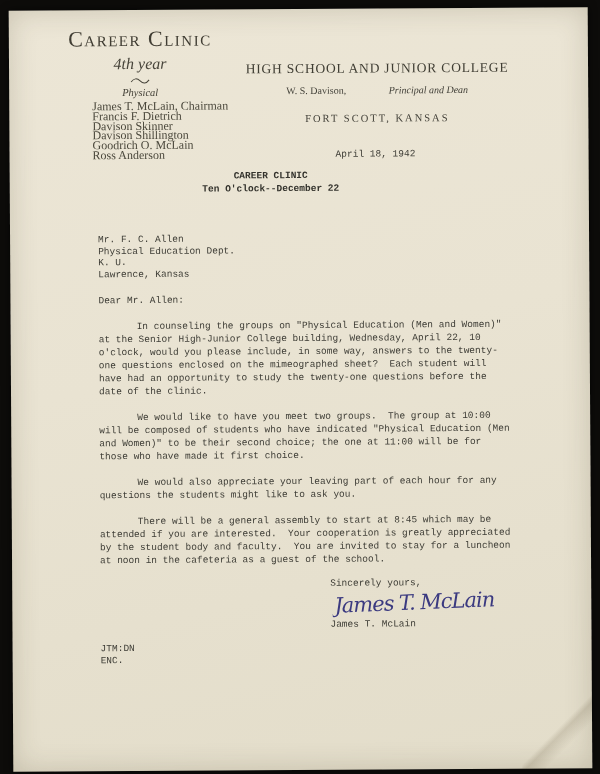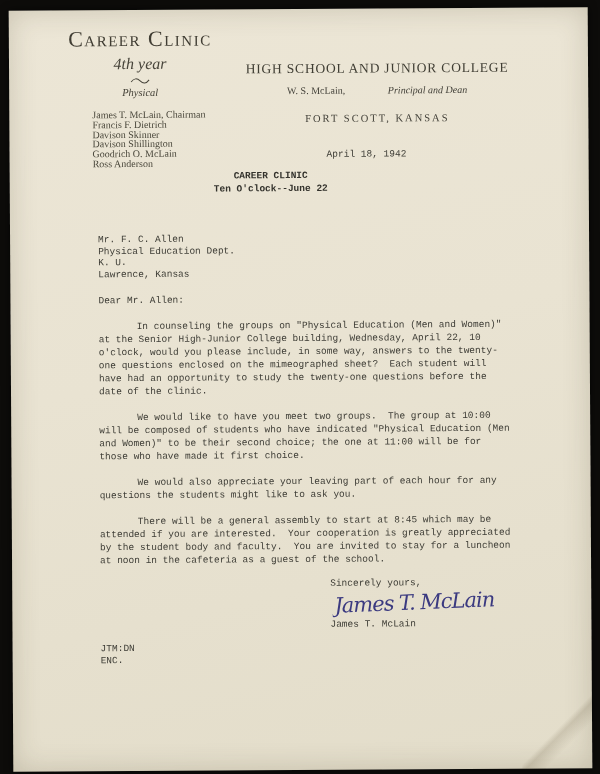--- a/index.html
+++ b/index.html
@@ -61,24 +61,24 @@
     margin-top: 3px;
     height: 8px;
     line-height: 8px;
   }
   .committee-heading {
     font-style: italic;
     font-size: 10.5px;
     margin-top: 3px;
   }
   .committee-list {
-    margin-top: 12px;
+    margin-top: 4px;
     text-align: left;
     padding-left: 27px;
-    font-size: 10px;
+    font-size: 12px;
     line-height: 9.8px;
     color: #4b483c;
     white-space: nowrap;
   }
   .lh-right {
     position: absolute;
     left: 224px;
     top: 52px;
     width: 288px;
     text-align: center;
@@ -103,21 +103,21 @@
 
   
   .tw {
     font-family: "Liberation Mono", "DejaVu Sans Mono", monospace;
     font-size: 9.5px;
     line-height: 13px;
     color: #3e3d36;
   }
   .date-line {
     position: absolute;
-    left: 317px;
+    left: 326px;
     top: 139px;
   }
   .event-block {
     position: absolute;
     left: 151px;
     top: 161px;
     width: 220px;
     text-align: center;
     font-weight: 700;
     color: #33322c;
@@ -183,31 +183,31 @@
       <div>Davison Skinner</div>
       <div>Davison Shillington</div>
       <div>Goodrich O. McLain</div>
       <div>Ross Anderson</div>
     </div>
   </div>
 
   <div class="lh-right">
     <div class="school-name">HIGH SCHOOL AND JUNIOR COLLEGE</div>
     <div class="principal-line">
-      <span>W. S. McLain,</span>
+      <span>W. S. Davison,</span>
       <span class="principal-title">Principal and Dean</span>
     </div>
     <div class="city-line">FORT SCOTT, KANSAS</div>
   </div>
 
   <div class="tw date-line">April 18, 1942</div>
 
   <div class="tw event-block">
     <div>CAREER CLINIC</div>
-    <div>Ten O'clock--June 22</div>
+    <div>Ten O'clock--December 22</div>
   </div>
 
   <div class="tw body-block">
     <div class="addr">
       <div class="addr-line">Mr. F. C. Allen</div>
       <div class="addr-line">Physical Education Dept.</div>
       <div class="addr-line">K. U.</div>
       <div class="addr-line">Lawrence, Kansas</div>
     </div>
     <div class="salutation">Dear Mr. Allen:</div>

